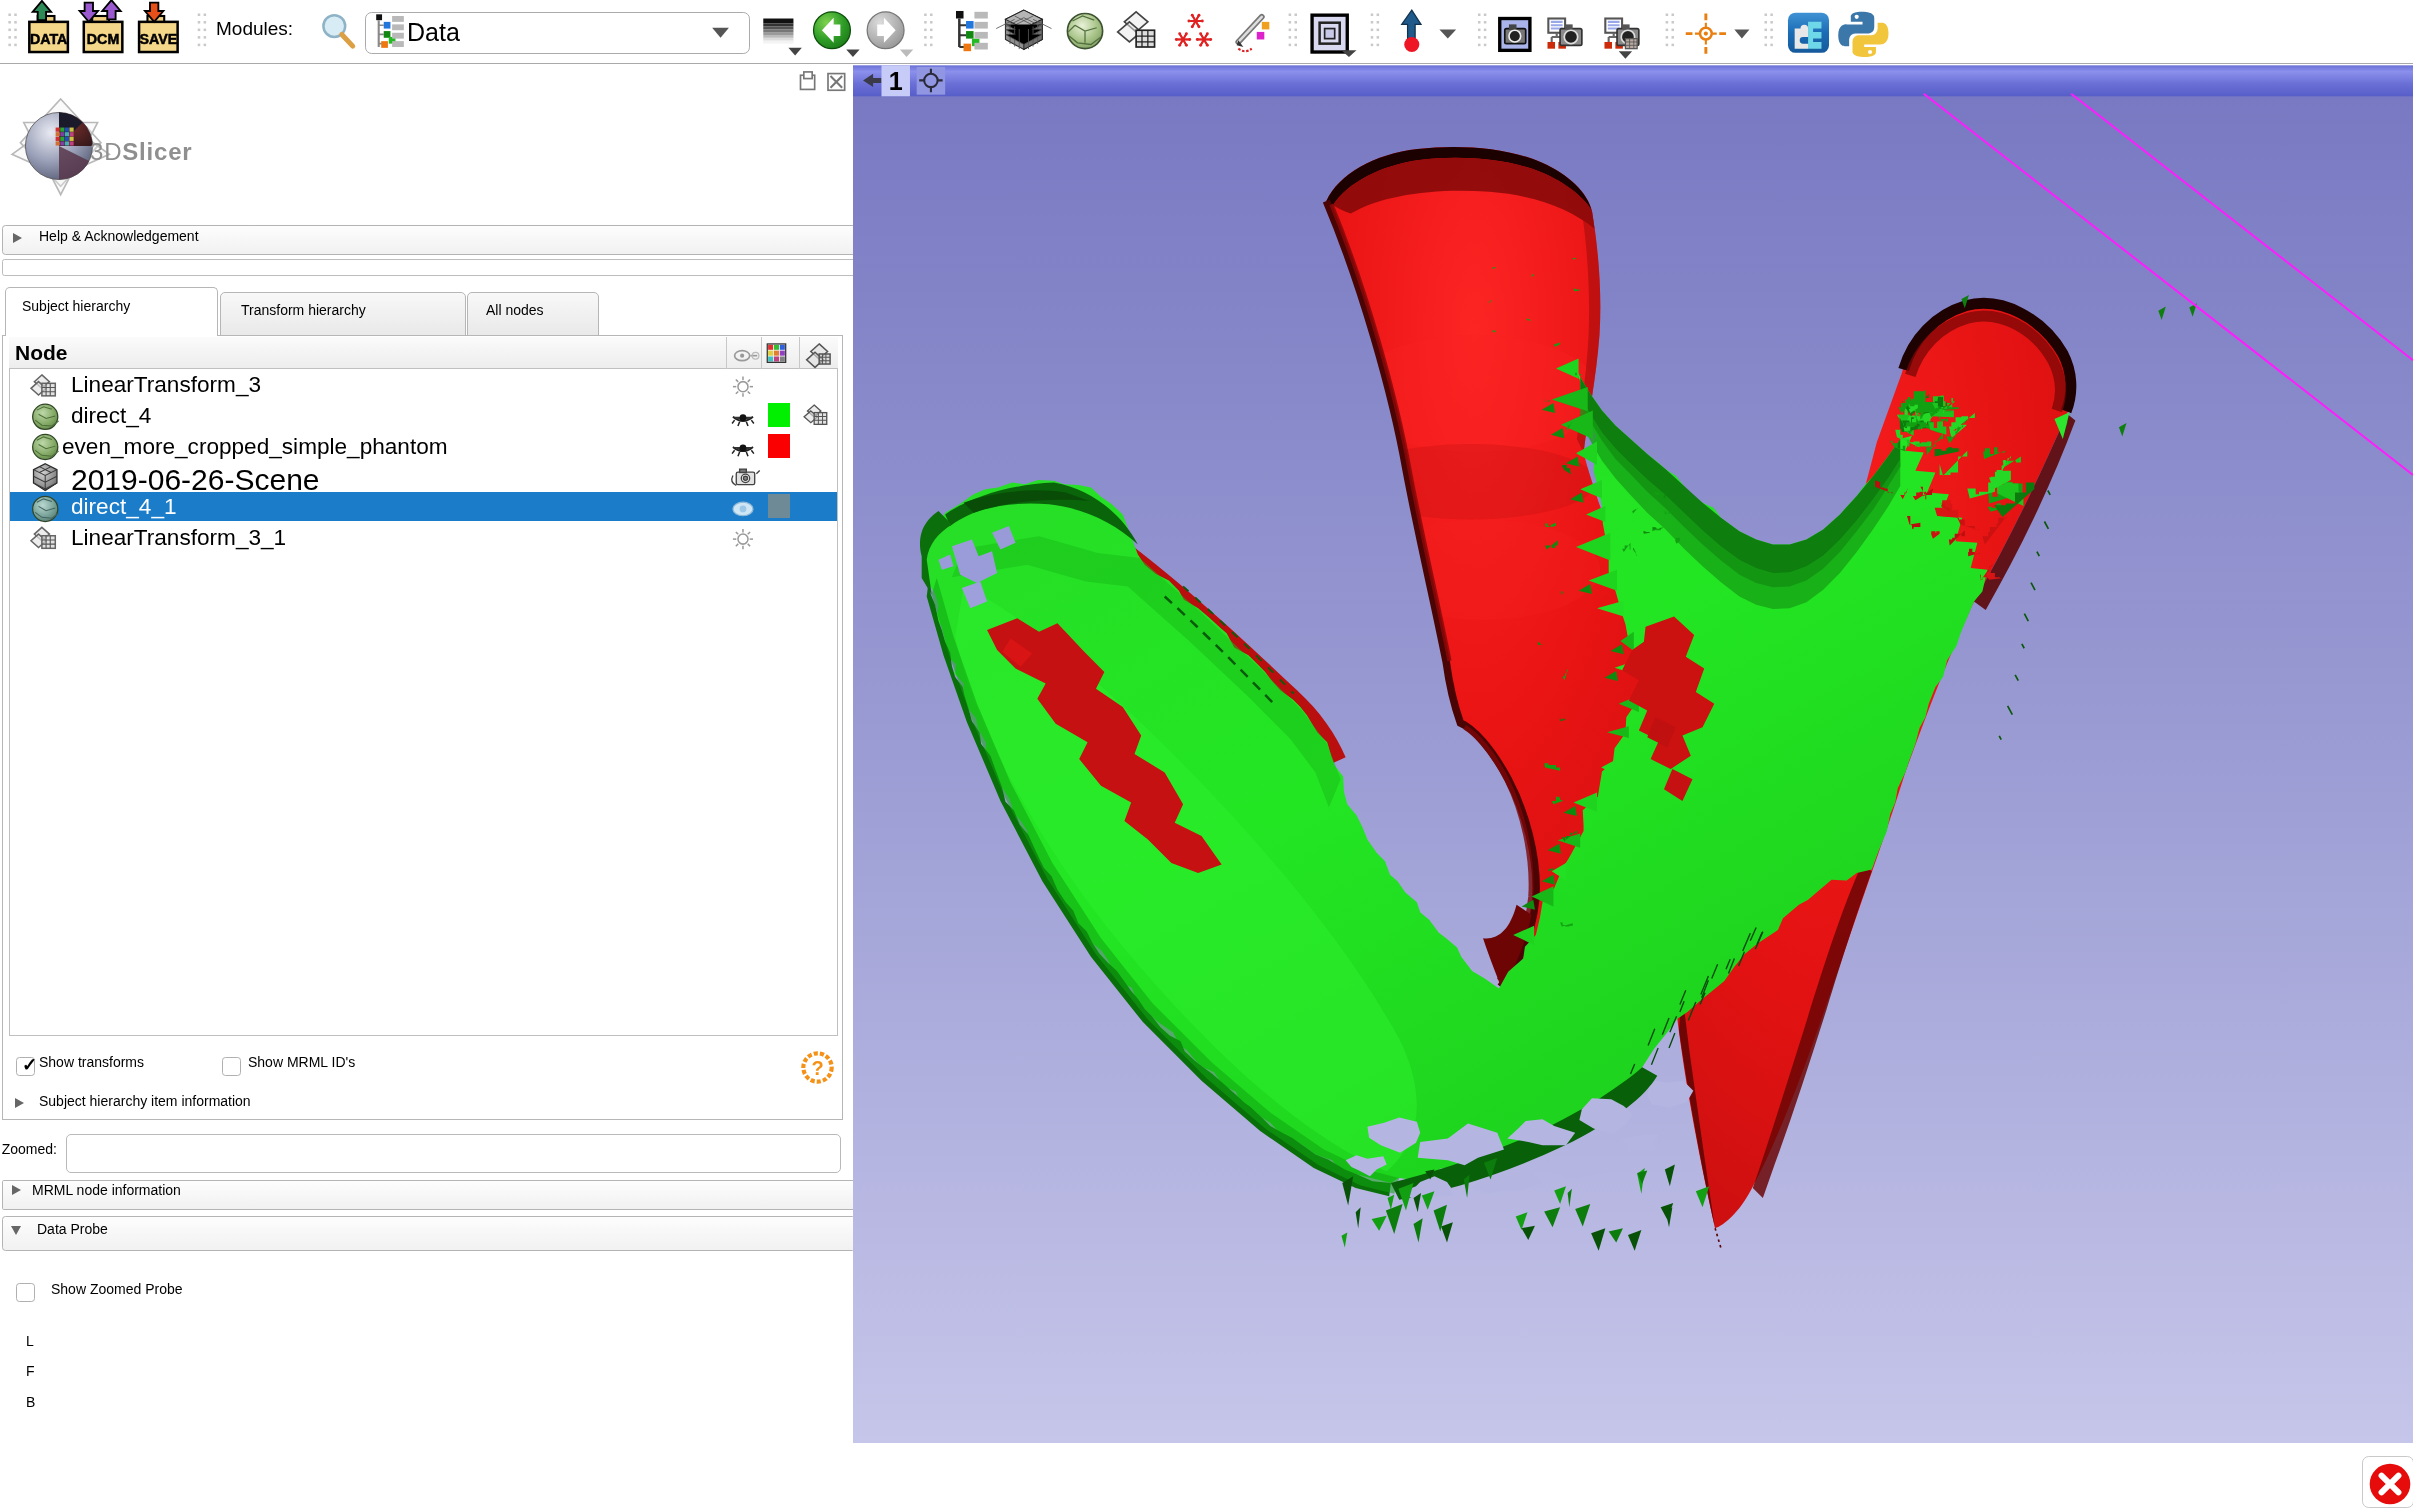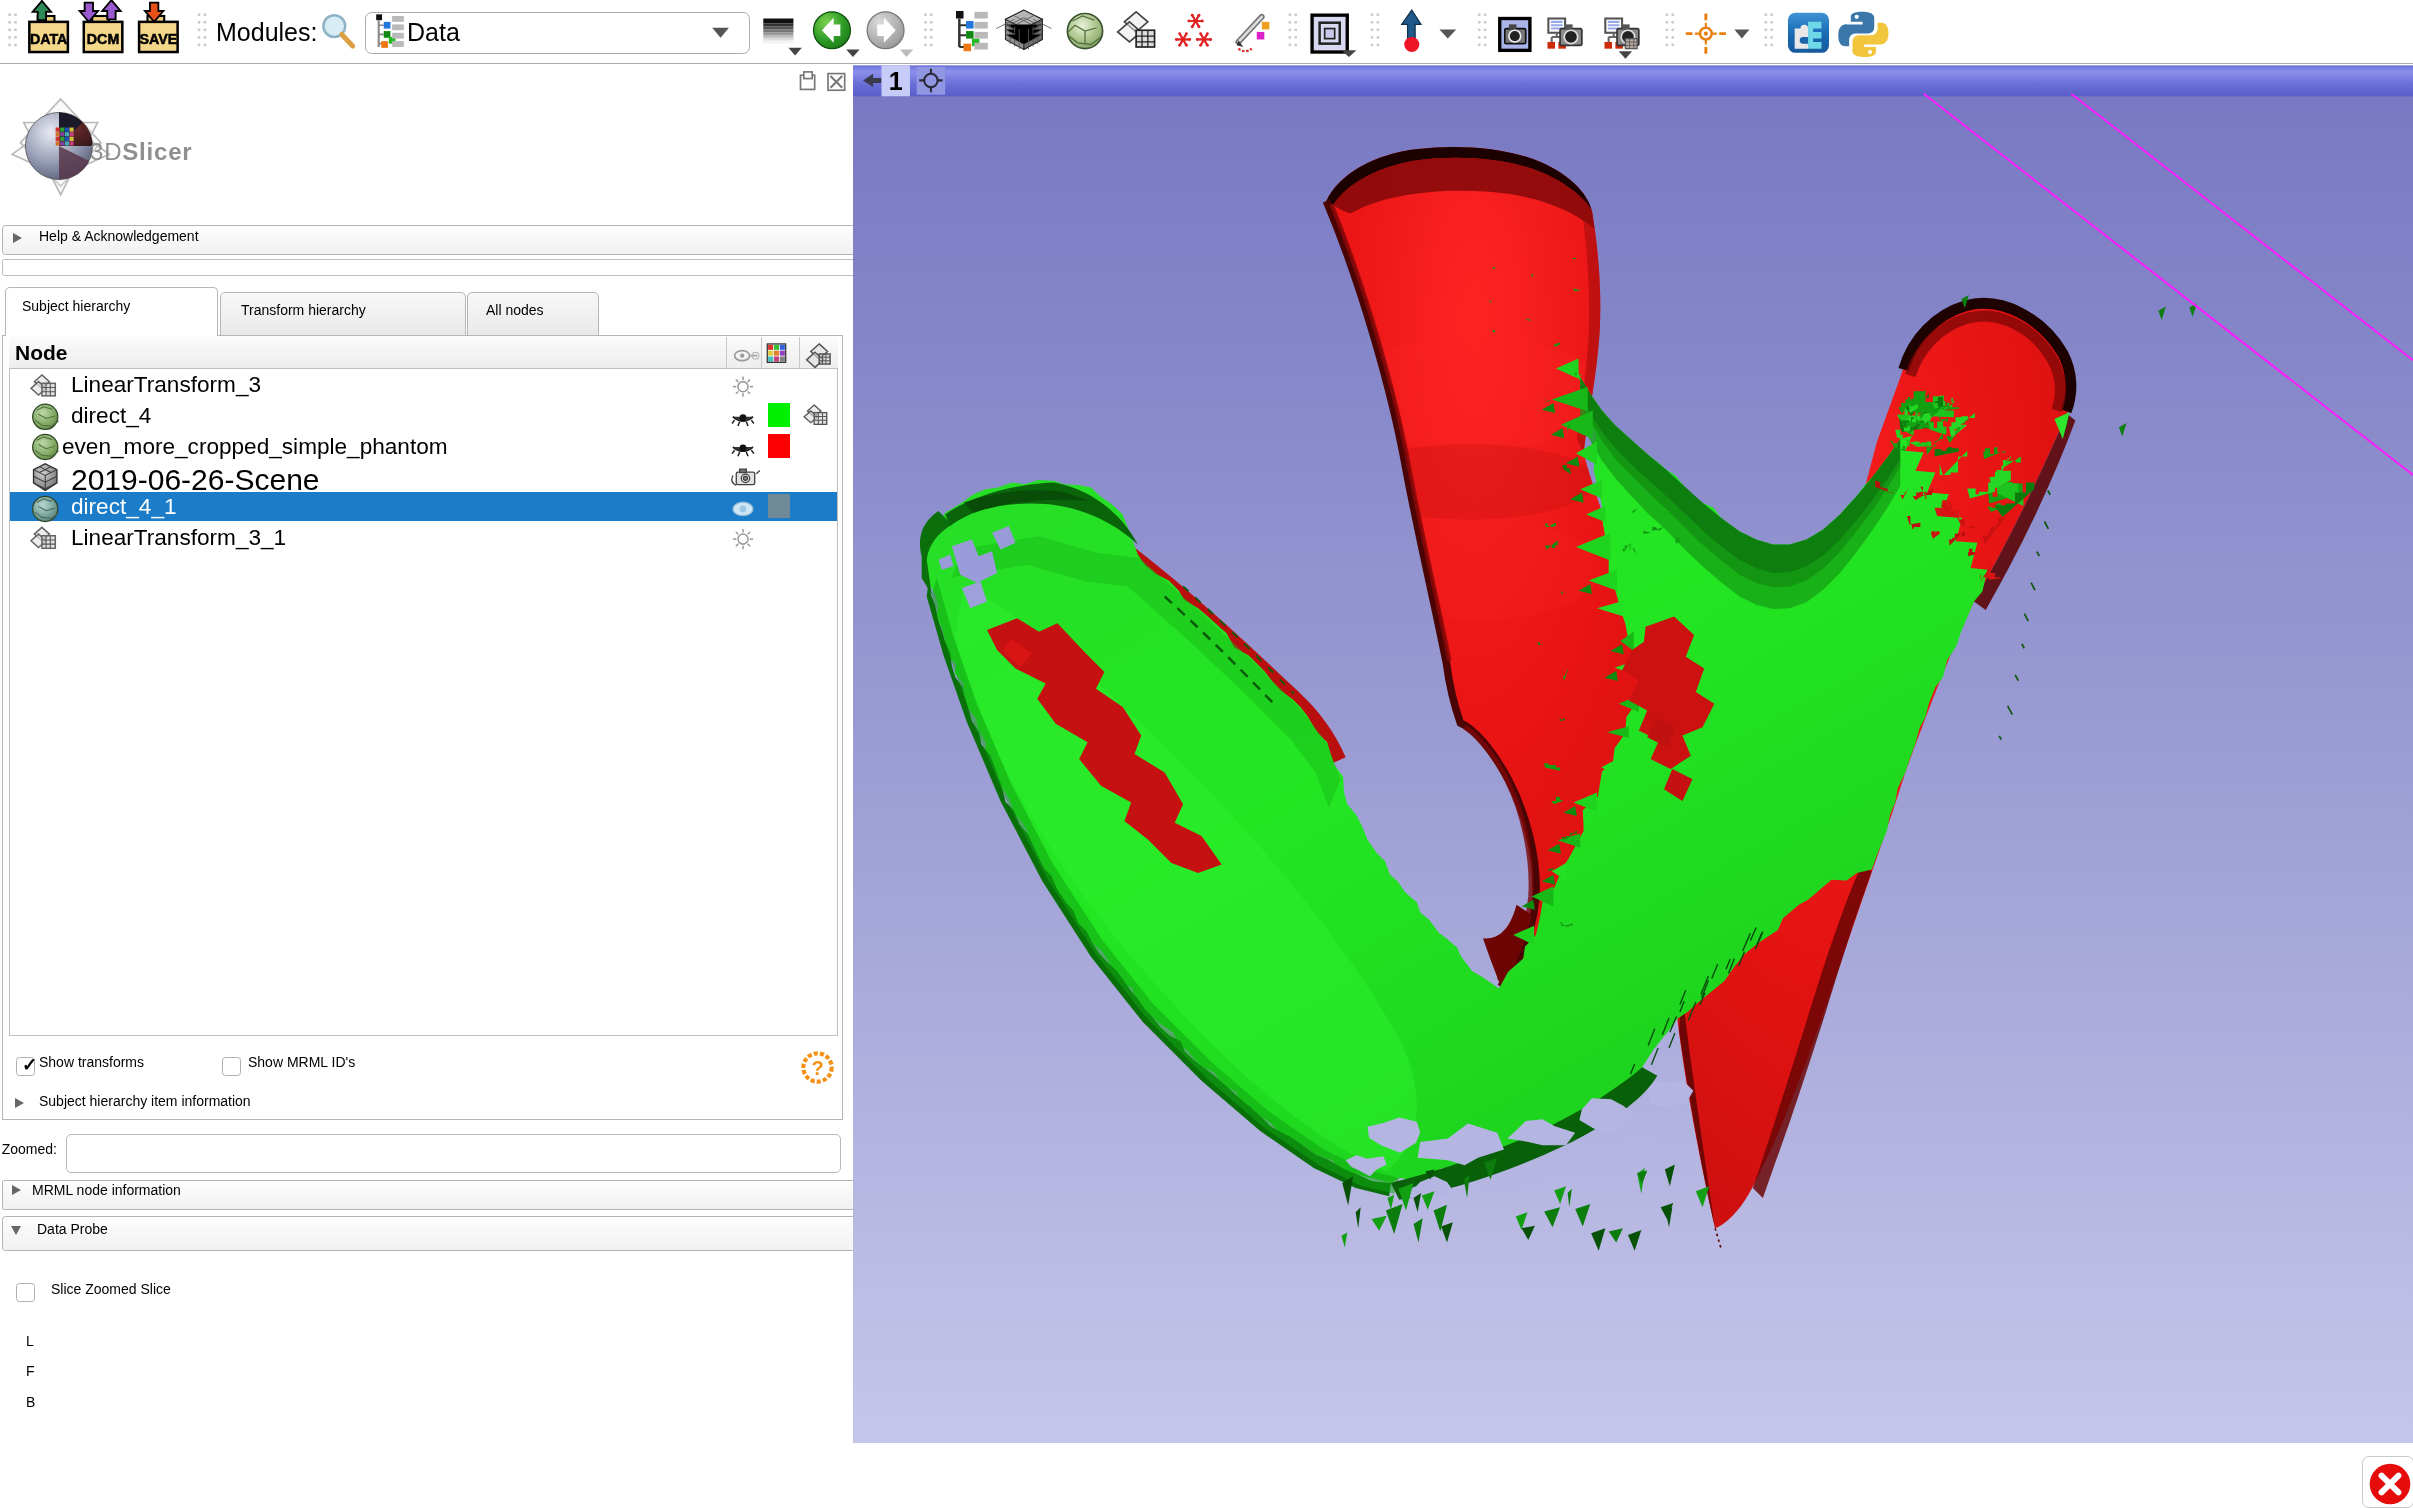--- a/index.html
+++ b/index.html
@@ -276,21 +276,21 @@
       </linearGradient>
     </defs>
 <rect x="2134" y="15" width="49" height="48" rx="9" fill="url(#extg)"></rect>
 <path d="M2158 26 h16 v8 h-10 v4 h10 v8 h-10 v4 h10 v8 h-16 z" fill="#6fd8e8"></path>
 <path d="M2142 34 h7 a4.5 4.5 0 1 1 9 0 h0 v10 h-6 a4 4 0 1 0 0 8 h6 v6 h-16 z" fill="#e8e8e8"></path>
 <path d="M2222 14 c-14 0 -13 6 -13 6 v6 h14 v3 h-19 s-10 -1 -10 13 c0 14 8 13 8 13 h5 v-7 s0 -8 8 -8 h14 s8 0 8 -8 v-11 s1 -7 -15 -7 z" fill="#3b77a8"></path>
 <circle cx="2216" cy="20" r="2.5" fill="#fff"></circle>
 <path d="M2226 68 c14 0 13 -6 13 -6 v-6 h-14 v-3 h19 s10 1 10 -13 c0 -14 -8 -13 -8 -13 h-5 v7 s0 8 -8 8 h-14 s-8 0 -8 8 v11 s-1 7 15 7 z" fill="#f2c63c"></path>
 <circle cx="2232" cy="62" r="2.5" fill="#fff"></circle>
   </svg>
-<div class="txt" style="left:216px;top:18.4px;font-size:25px">Modules:</div>
+<div class="txt" style="left:216px;top:18.4px;font-size:19px">Modules:</div>
 
 <div class="txt" style="left:407px;top:18.4px;font-size:25px">Data</div>
 
 <div id="panel" class="abs" style="left:0;top:65px;width:852px;height:1444px;background:#fff"></div>
 
 <svg class="abs" style="left:798px;top:71px" width="50" height="23.5" viewBox="0 0 60 28">
  <rect x="3" y="5" width="17" height="17" fill="none" stroke="#777" stroke-width="2"></rect>
  <rect x="7" y="1" width="10" height="8" fill="#fff" stroke="#777" stroke-width="2"></rect>
  <rect x="36" y="3" width="20" height="20" fill="none" stroke="#777" stroke-width="2"></rect>
  <path d="M39 6 L53 20 M53 6 L39 20" stroke="#777" stroke-width="2.5"></path>
@@ -517,21 +517,21 @@
 
 <div class="bar" style="left:1.7px;top:1180px;width:854px;height:30px;border-radius:1.7px"></div>
 <div class="abs tri-r" style="left:11.7px;top:1185px"></div>
 <div class="txt" style="left:32px;top:1182px">MRML node information</div>
 
 <div class="bar" style="left:1.7px;top:1216px;width:854px;height:35px"></div>
 <div class="abs tri-d" style="left:11px;top:1226px"></div>
 <div class="txt" style="left:37px;top:1221px">Data Probe</div>
 
 <div class="cb" style="left:16px;top:1283px"></div>
-<div class="txt" style="left:51px;top:1281px">Slice Zoomed Slice</div>
+<div class="txt" style="left:51px;top:1281px">Show Zoomed Probe</div>
 <div class="txt" style="left:26px;top:1333px">L</div>
 <div class="txt" style="left:26px;top:1363px">F</div>
 <div class="txt" style="left:26px;top:1394px">B</div>
 
 <div class="abs" id="vp" style="left:853px;top:65px;width:1560px;height:1378px"></div>
 <svg class="abs" style="left:853px;top:65px" width="1560" height="1378" viewBox="1018 78 1862 1644" id="scene">
 <defs>
 <linearGradient id="bgGrad" x1="0" y1="0" x2="0" y2="1">
  <stop offset="0" stop-color="#7879c2"></stop>
  <stop offset="0.5" stop-color="#9c9dd4"></stop>

